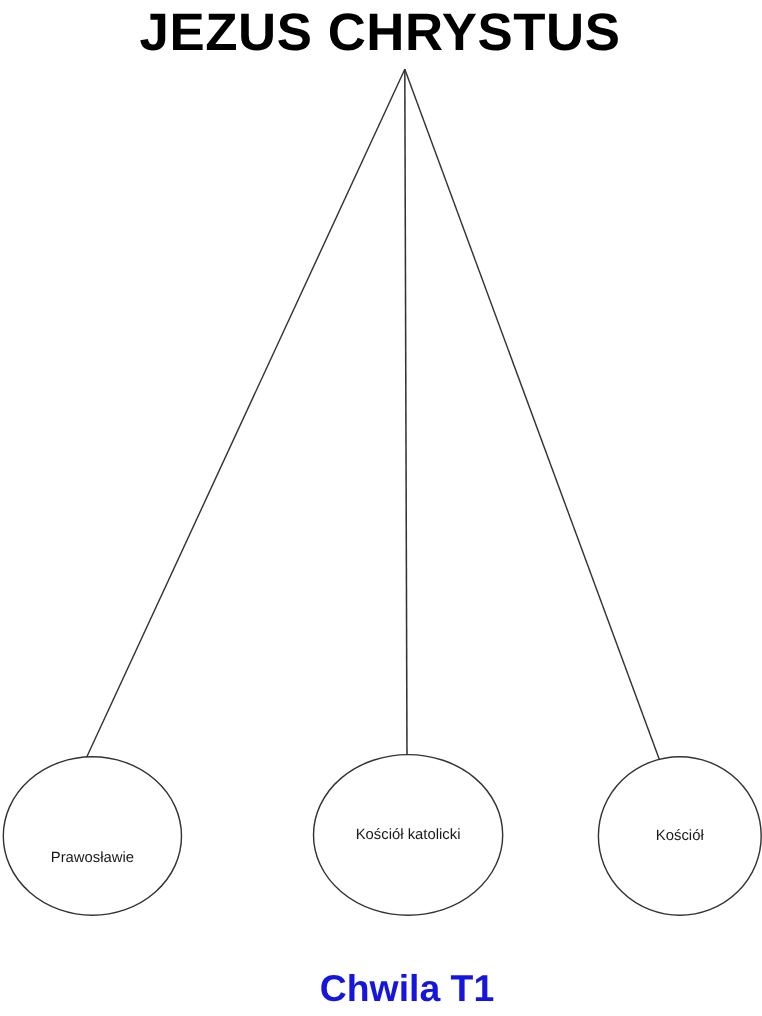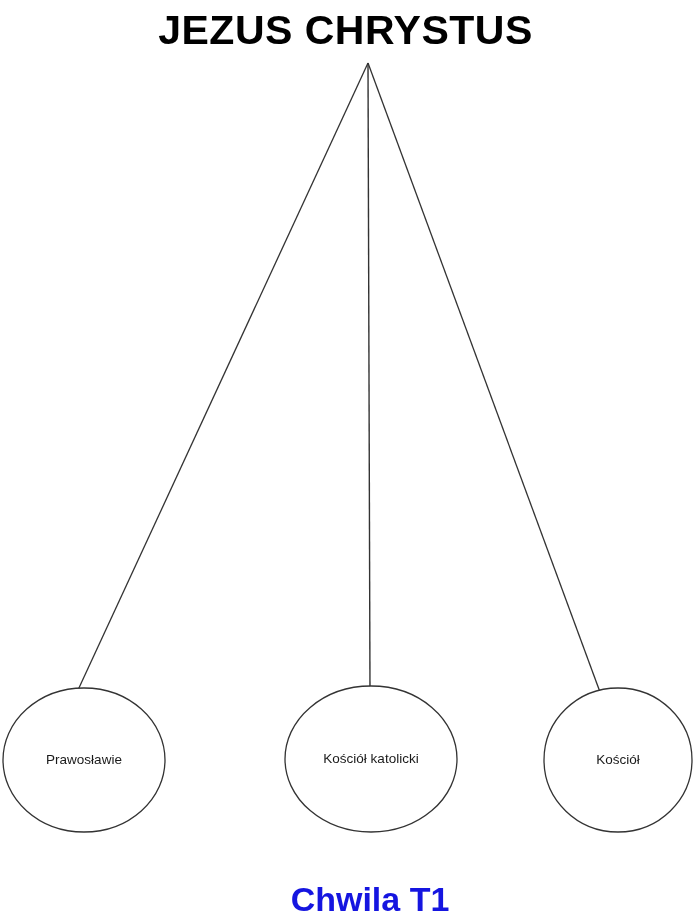--- a/index.html
+++ b/index.html
@@ -27,21 +27,21 @@
   }
 
   
   .title {
     position: absolute;
     left: 0;
     top: 6px;
     width: 691px;
     text-align: center;
     font-family: "Liberation Sans", sans-serif;
-    font-size: 41px;
+    font-size: 48px;
     font-weight: bold;
     letter-spacing: 0.5px;
     color: #000000;
     line-height: 48px;
     white-space: nowrap;
   }
 
   
   .footer-caption {
     position: absolute;
@@ -98,21 +98,21 @@
 
     <line id="edge-baptist" x1="368" y1="63" x2="600" y2="692" stroke="#333333" stroke-width="1.3"></line>
 
     <ellipse id="node-orthodox" cx="84" cy="760" rx="81" ry="72" fill="#ffffff" stroke="#333333" stroke-width="1.3"></ellipse>
 
     <ellipse id="node-catholic" cx="371" cy="759" rx="86" ry="73" fill="#ffffff" stroke="#333333" stroke-width="1.3"></ellipse>
 
     <ellipse id="node-baptist" cx="618" cy="760" rx="74" ry="72" fill="#ffffff" stroke="#333333" stroke-width="1.3"></ellipse>
   </svg>
 
-  <div class="node-label" id="label-orthodox" style="left: 84px; top: 760px; text-align: right;">Prawosławie</div>
+  <div class="node-label" id="label-orthodox" style="left: 84px; top: 780px; text-align: right;">Prawosławie</div>
 
   <div class="node-label" id="label-catholic" style="left: 371px; top: 759px;">Kościół katolicki</div>
 
   <div class="node-label" id="label-baptist" style="left: 618px; top: 760px;">Kościół</div>
 
   <div class="footer-caption" style="color: rgb(21, 21, 224);">Chwila T1</div>
 
 </div>
 
 </body></html>

